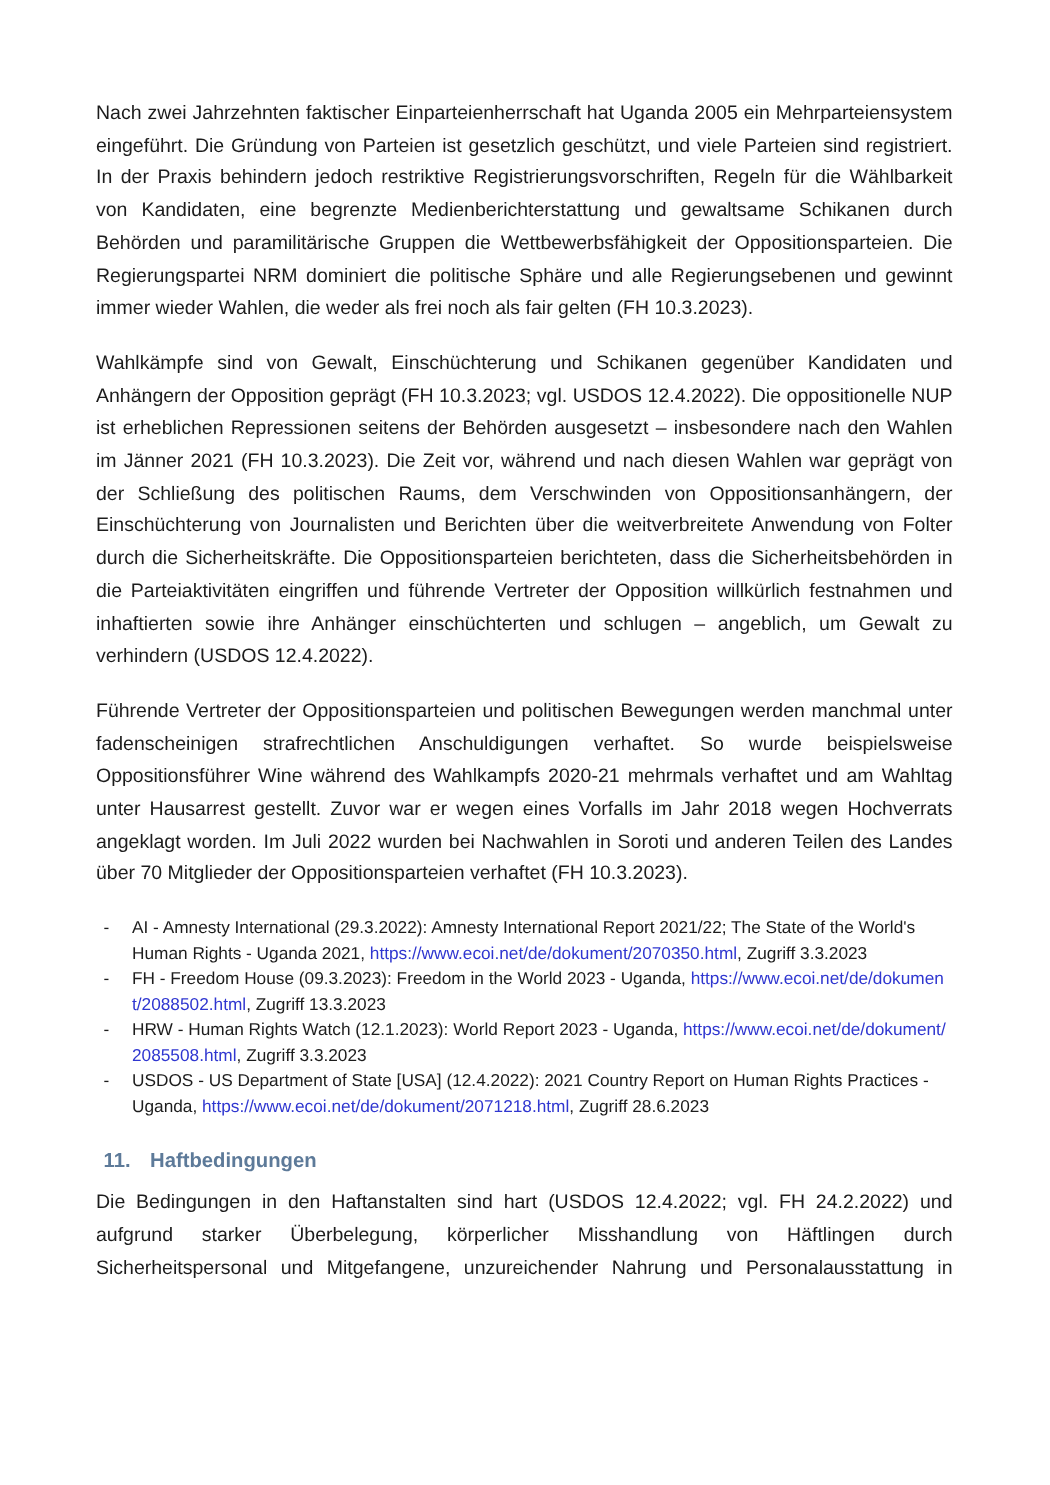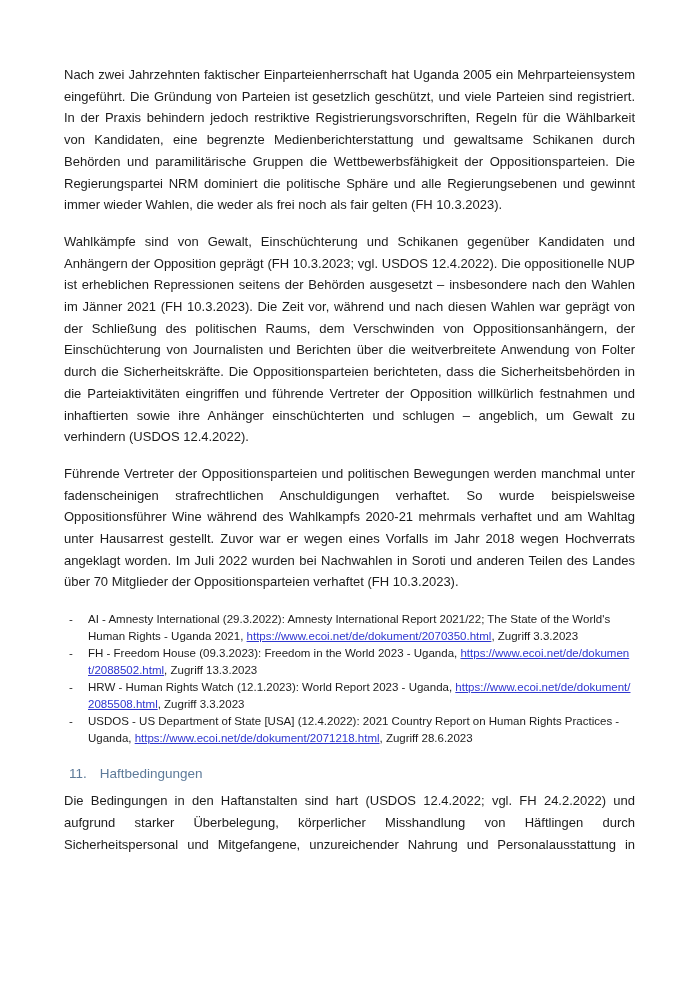--- a/index.html
+++ b/index.html
@@ -42,27 +42,26 @@
     padding-left: 24px;
     margin: 0;
   }
   ul.sources li .dash {
     position: absolute;
     left: 5px;
     top: 0;
   }
   ul.sources a {
     color: #2f36d0;
-    text-decoration: underline;
     cursor: pointer;
     word-break: break-all;
   }
   h2.section-heading {
     font-size: 13.5px;
-    font-weight: normal;
+    font-weight: bold;
     color: #5d7a99;
     margin: 19px 0 9px 0;
     padding-left: 5px;
   }
   h2.section-heading .sec-num { margin-right: 13px; }
   .footer {
     position: absolute;
     left: 0;
     right: 0;
     top: 901px;

